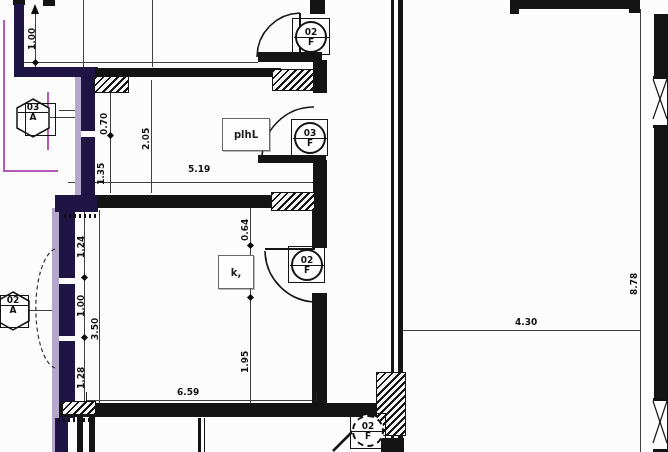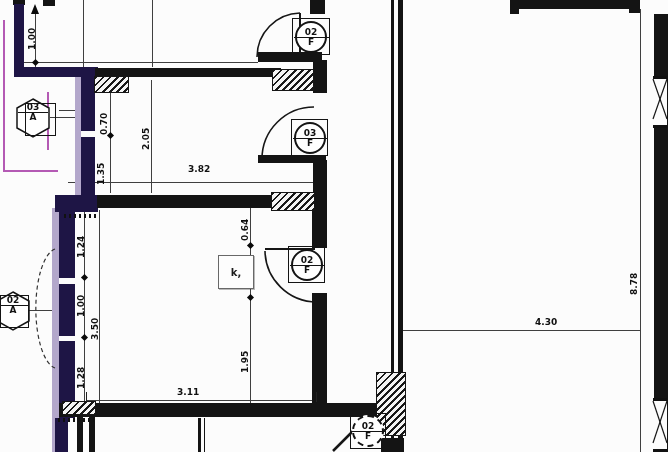--- a/index.html
+++ b/index.html
@@ -130,32 +130,35 @@
   <div class="diam" style="left:108px;top:133px;"></div>
   <div class="diam" style="left:248px;top:243px;"></div>
   <div class="diam" style="left:248px;top:295px;"></div>
   <div class="diam" style="left:82px;top:275px;"></div>
   <div class="diam" style="left:82px;top:335px;"></div>
 
   <div class="dim rot" style="left:27px;top:50px;">1.00</div>
   <div class="dim rot" style="left:99px;top:135px;">0.70</div>
   <div class="dim rot" style="left:96px;top:185px;">1.35</div>
   <div class="dim rot" style="left:141px;top:150px;">2.05</div>
-  <div class="dim" style="left:188px;top:164px;">3.82</div>
+  <div class="dim" style="left:188px;top:164px;">5.19</div>
   <div class="dim rot" style="left:240px;top:241px;">0.64</div>
   <div class="dim rot" style="left:244px;top:289px;">0.80</div>
   <div class="dim rot" style="left:240px;top:373px;">1.95</div>
   <div class="dim rot" style="left:76px;top:258px;">1.24</div>
   <div class="dim rot" style="left:76px;top:317px;">1.00</div>
   <div class="dim rot" style="left:76px;top:389px;">1.28</div>
   <div class="dim rot" style="left:90px;top:340px;">3.50</div>
-  <div class="dim" style="left:177px;top:387px;">3.11</div>
-  <div class="dim" style="left:515px;top:317px;margin-left:20px;">4.30</div>
+  <div class="dim" style="left:177px;top:387px;">6.59</div>
+  <div class="dim" style="left:515px;top:317px;">4.30</div>
   <div class="dim rot" style="left:629px;top:295px;">8.78</div>
 
+  <div class="lbox" style="left:222px;top:118px;width:46px;height:31px;">
+    <span>plhL</span>
+  </div>
   <div class="lbox" style="left:218px;top:255px;width:34px;height:32px;">
     <span>k,</span>
   </div>
 
   <div class="tagc" style="left:295px;top:21px;">
     <span>02</span>
     <span class="dv"></span>
     <span>F</span>
   </div>
   <div class="tagsq" style="left:292px;top:18px;width:36px;height:35px;"></div>

